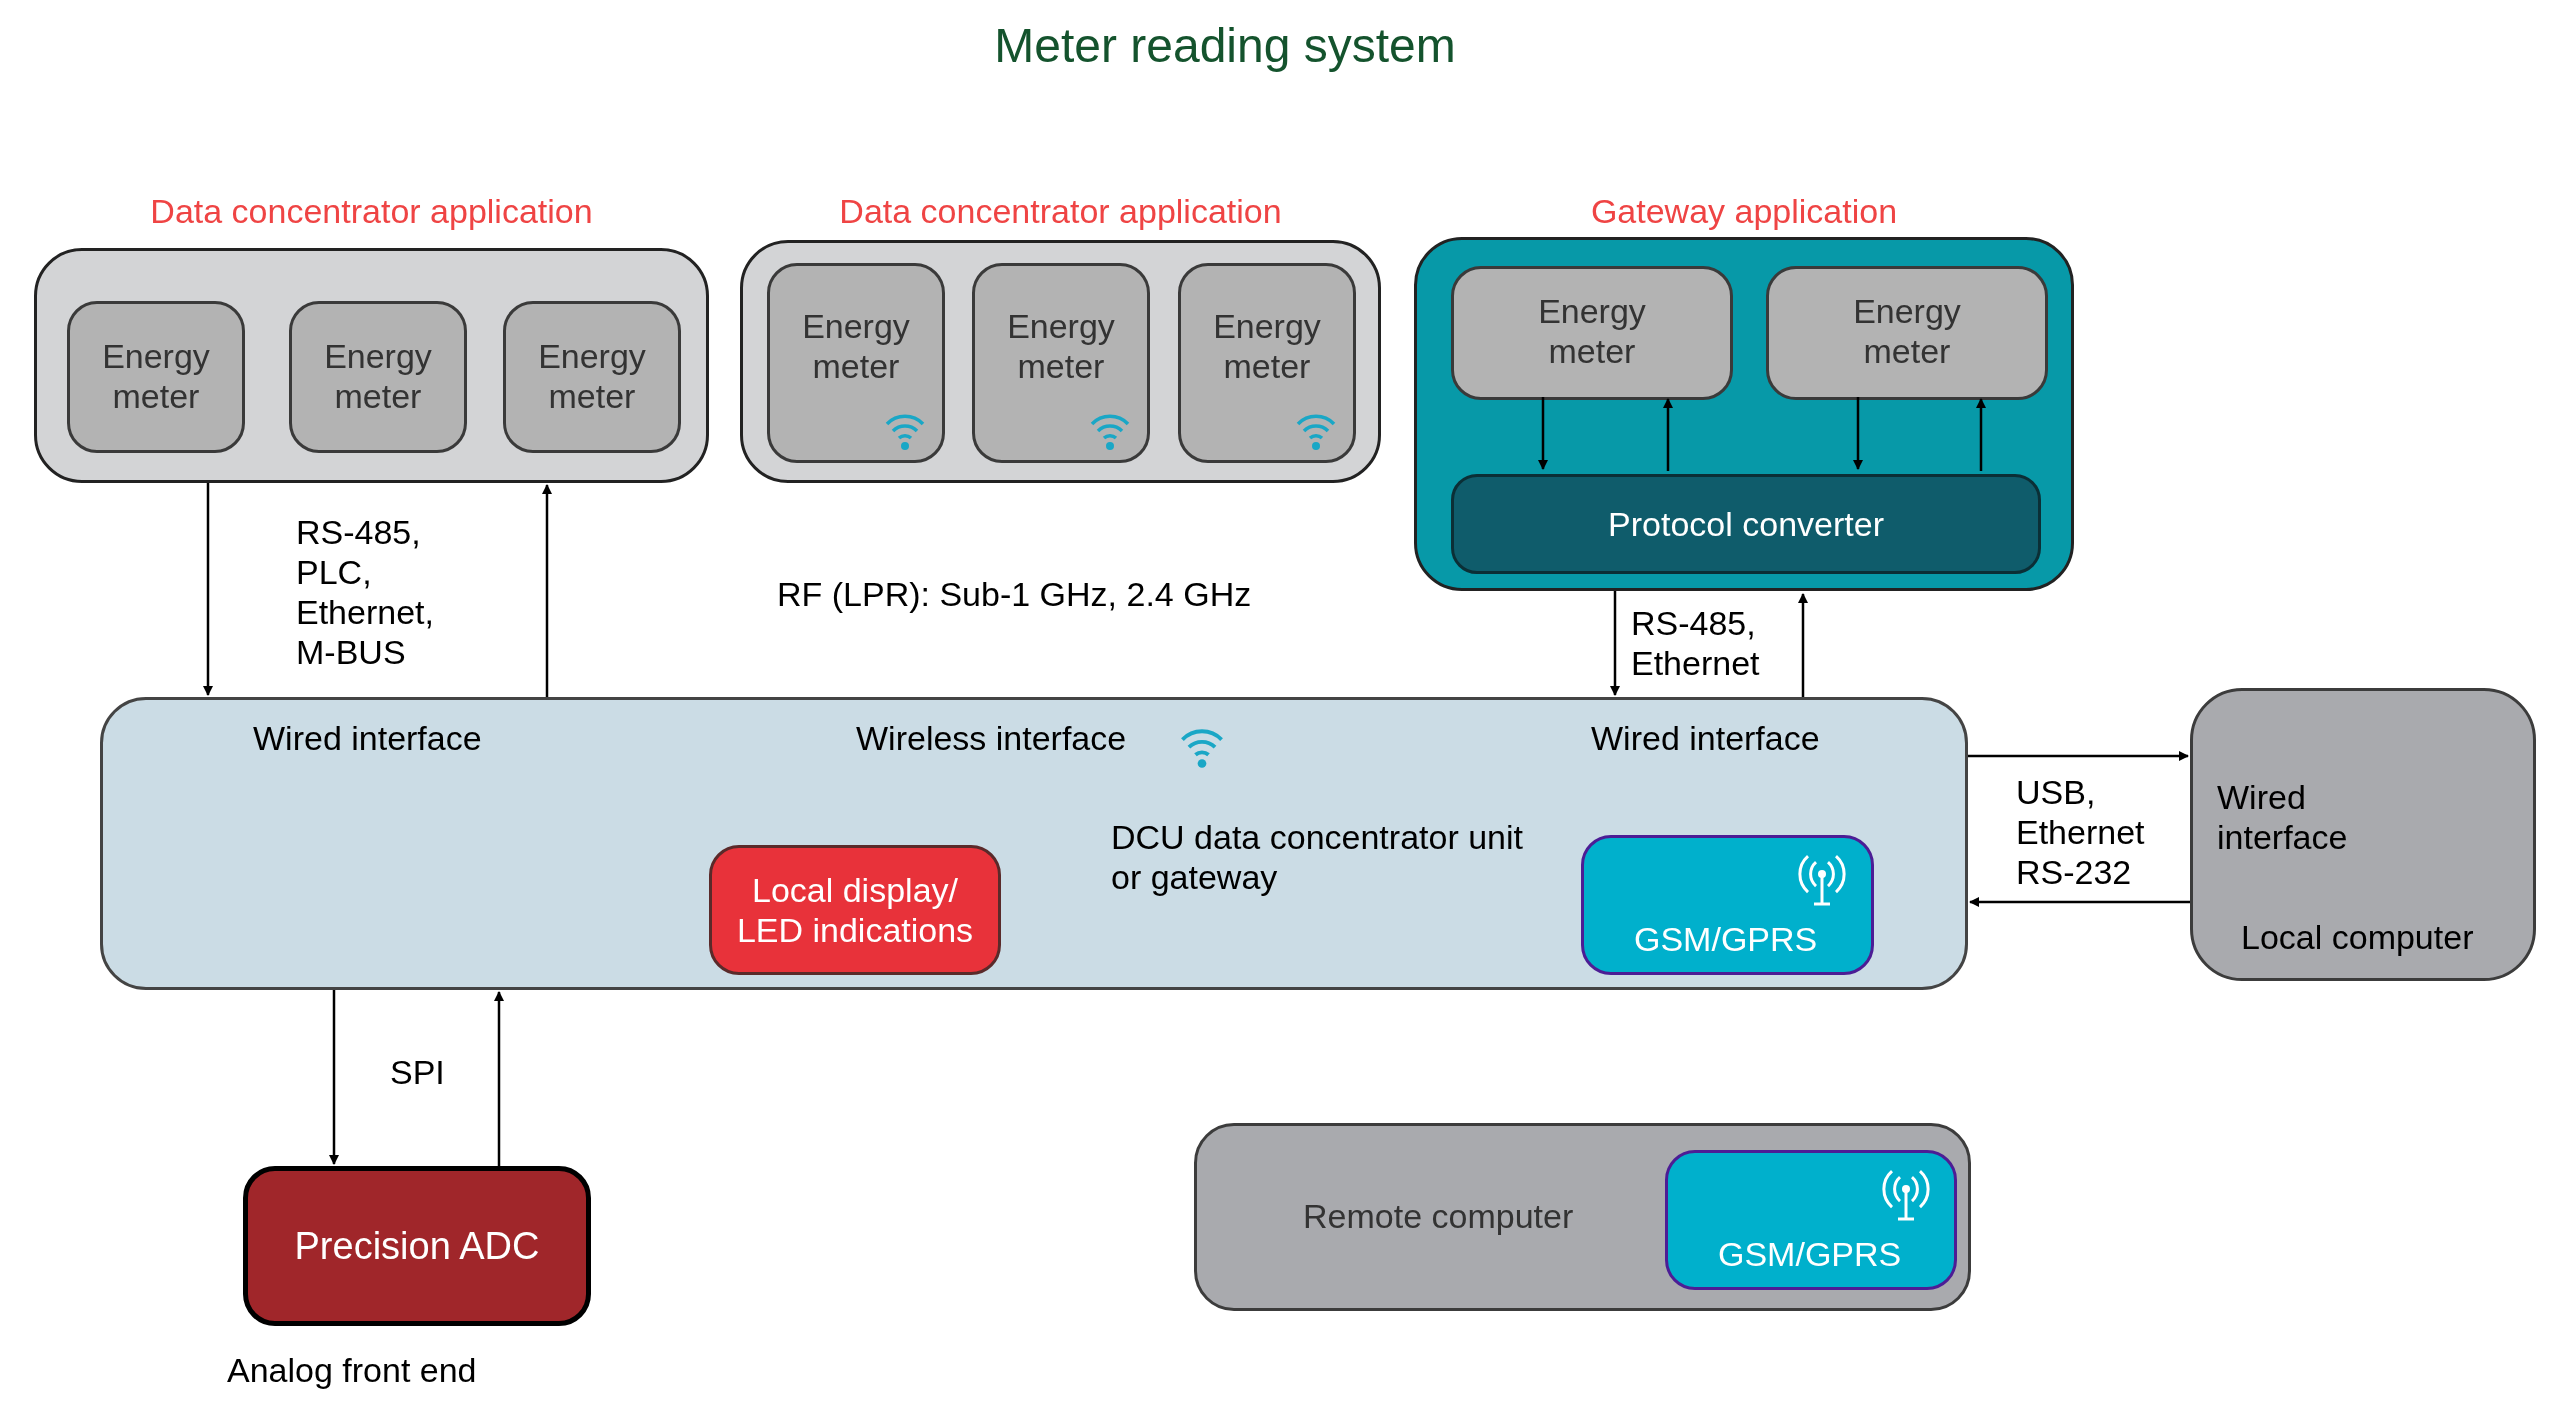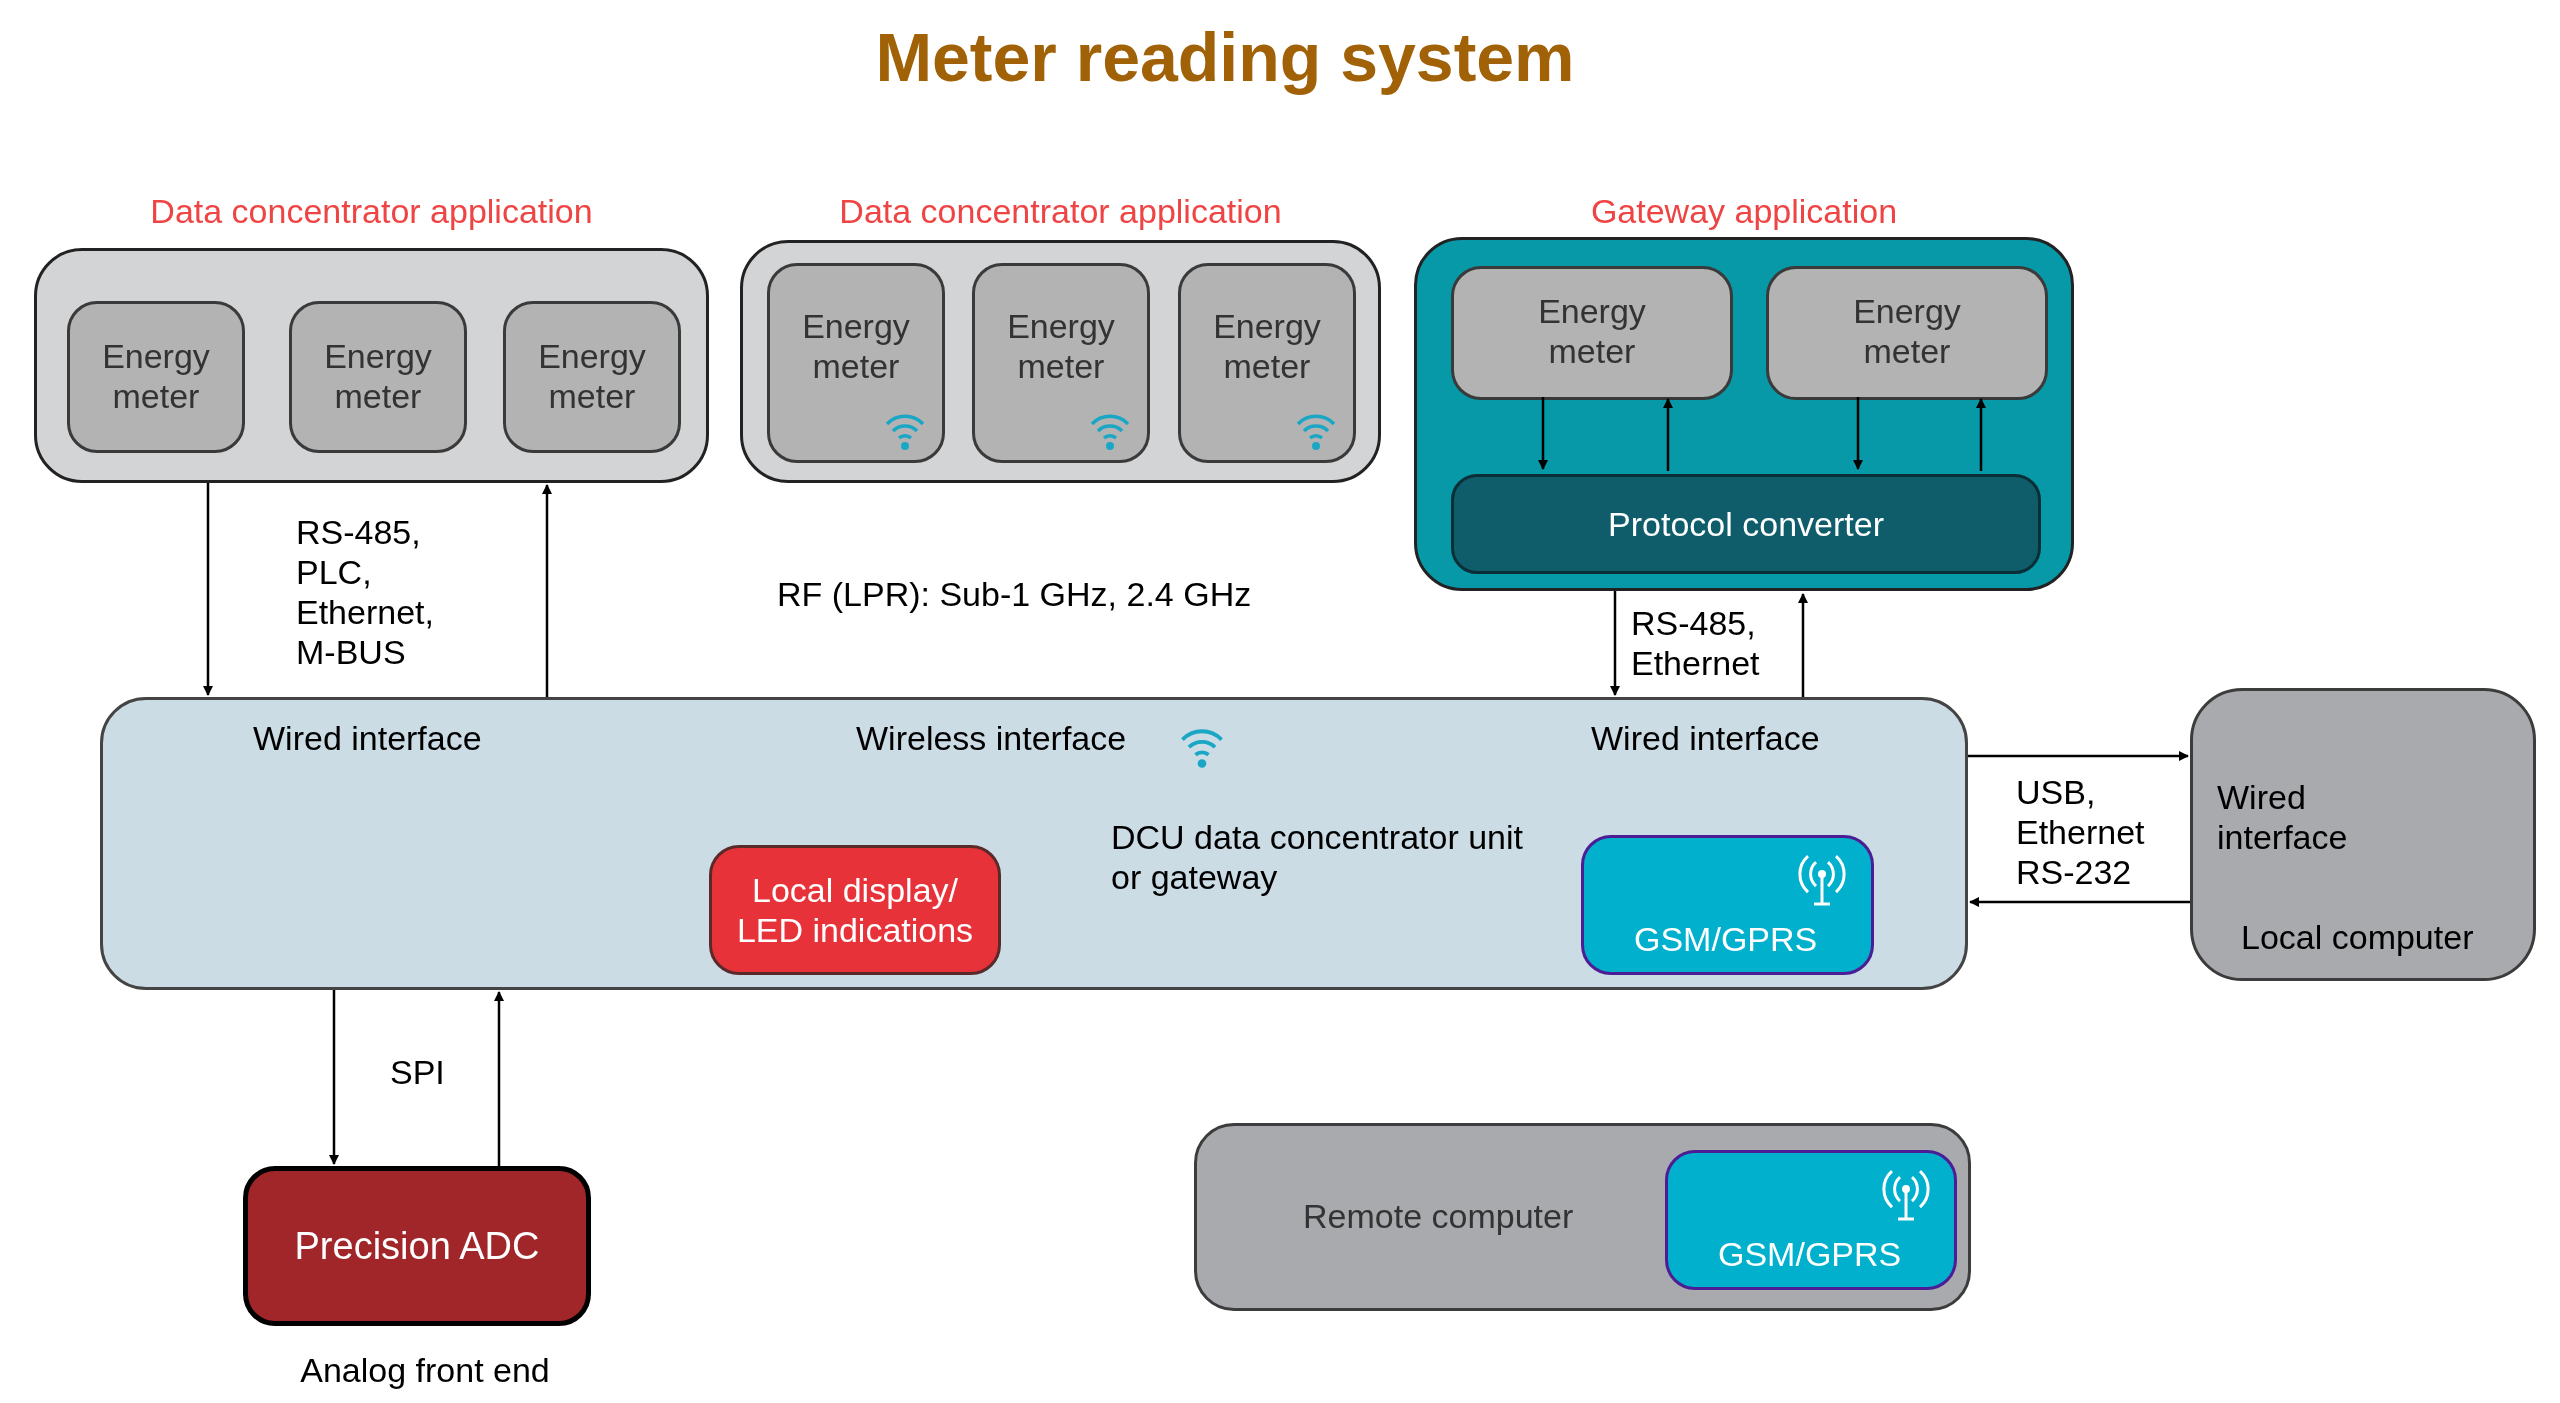--- a/index.html
+++ b/index.html
@@ -1,19 +1,19 @@
 <!DOCTYPE html>
 <html><head>
 <meta charset="utf-8">
 <style>
   html, body { margin:0; padding:0; background:#ffffff; }
   body { width:2560px; height:1403px; position:relative; overflow:hidden;
          font-family:"Liberation Sans", sans-serif; color:#111; }
   .abs { position:absolute; }
-  .title { left:0; width:2450px; top:18px; text-align:center; font-size:68px; font-weight:bold; color:#a16207; }
+  .title { left:0; width:2450px; top:18px; text-align:center; font-size:48px; font-weight:normal; color:#14532d; }
   .group-label { font-size:34px; text-align:center; color:#ef4444; }
   .panel { border:3px solid #222; border-radius:48px; box-sizing:border-box; }
   .panel-light { background:#d3d4d6; }
   .panel-teal { background:#0799a8; }
   .meter { background:#b3b3b3; border:3px solid #3a3a3a; border-radius:30px; box-sizing:border-box;
            color:#333; font-size:34px; text-align:center; line-height:40px; }
   .meter .txt { position:absolute; left:0; right:0; }
   .proto { background:#0f5c6b; border:3px solid #0b2f36; border-radius:26px; box-sizing:border-box;
            color:#fff; font-size:34px; display:flex; align-items:center; justify-content:center; }
   .dcu { background:#cbdce5; border:3px solid #444; border-radius:46px; box-sizing:border-box; }
@@ -149,21 +149,21 @@
 
 <div class="abs gray-box" style="left:2190px;top:688px;width:346px;height:293px;">
   <div class="abs lbl" style="left:24px;top:86px;">
     <div>Wired</div>
     <div>interface</div>
   </div>
   <div class="abs lbl" style="left:48px;top:226px;">Local computer</div>
 </div>
 
 <div class="abs adc" style="left:243px;top:1166px;width:348px;height:160px;">Precision ADC</div>
-<div class="abs lbl" style="left:251px;width:348px;top:1350px;text-align:center;">Analog front end</div>
+<div class="abs lbl" style="left:227px;width:348px;top:1350px;text-align:left;">Analog front end</div>
 
 <div class="abs gray-box" style="left:1194px;top:1123px;width:777px;height:188px;border-radius:40px;">
   <div class="abs lbl" style="left:106px;top:70px;color:#333;">Remote computer</div>
   <div class="abs gsm" style="left:468px;top:24px;width:292px;height:140px;">
     <svg class="abs" style="left:200px;top:8px;" width="76" height="64" viewBox="0 0 76 64">
       <path d="M24 10 A24 24 0 0 0 24 46" fill="none" stroke="#fff" stroke-width="3"></path>
       <path d="M32 16 A16 16 0 0 0 32 40" fill="none" stroke="#fff" stroke-width="3"></path>
       <path d="M52 10 A24 24 0 0 1 52 46" fill="none" stroke="#fff" stroke-width="3"></path>
       <path d="M44 16 A16 16 0 0 1 44 40" fill="none" stroke="#fff" stroke-width="3"></path>
       <circle cx="38" cy="28" r="4" fill="#fff"></circle>

